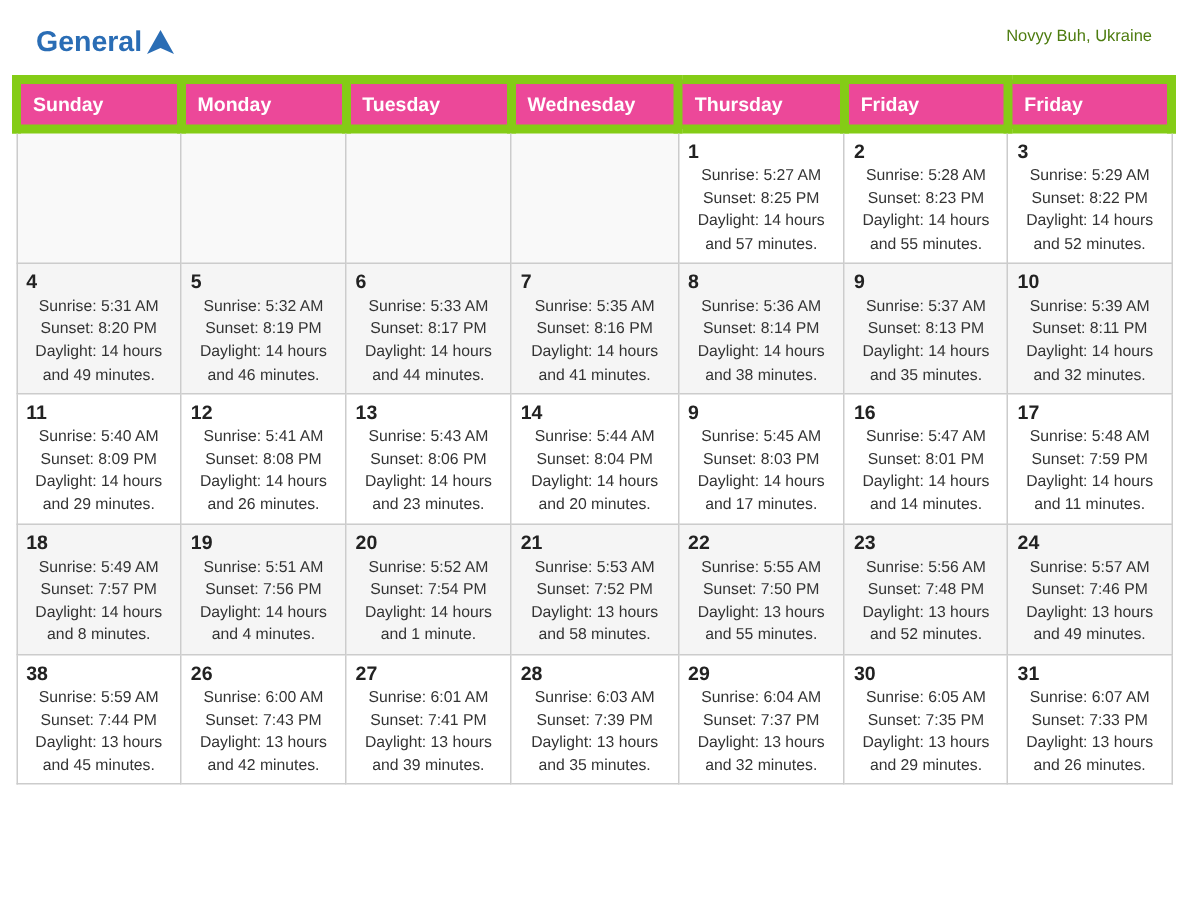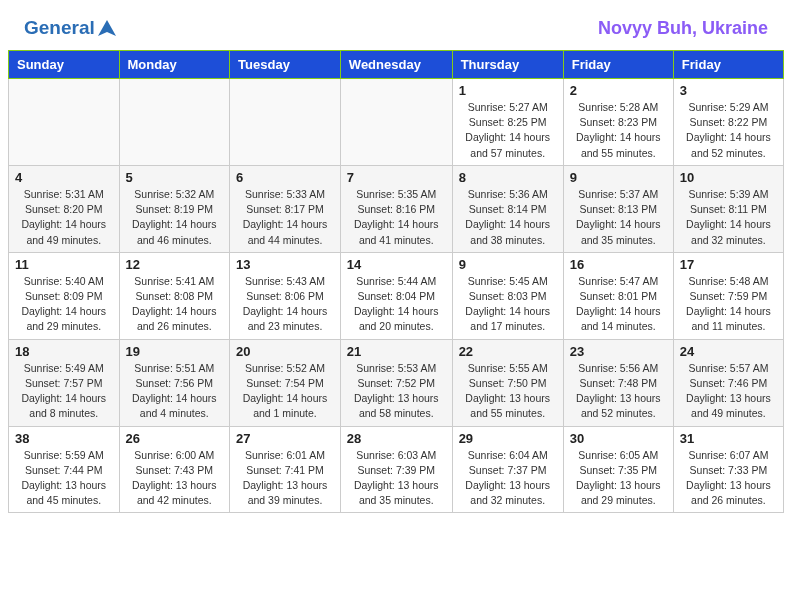--- a/index.html
+++ b/index.html
@@ -21,40 +21,39 @@
     }
     .title-block {
       text-align: right;
     }
     .main-title {
       font-size: 36px;
       font-weight: normal;
       color: #222;
     }
     .subtitle {
-      font-size: 18px;
-      color: #8b5cf6;
-      font-weight: bold;
+      font-size: 11px;
+      color: #4d7c0f;
     }
     .calendar {
       width: 100%;
       border-collapse: collapse;
       padding: 0 8px;
     }
     .calendar-wrapper {
       padding: 0 8px 8px 8px;
     }
     .calendar th {
-      background: #1d4ed8;
+      background: #ec4899;
       color: #fff;
       text-align: left;
       padding: 6px 8px;
       font-size: 13px;
       font-weight: bold;
-      border: 1px solid #84cc16;
+      border: 6px solid #84cc16;
     }
     .calendar td {
       vertical-align: top;
       border: 1px solid #ccc;
       padding: 4px 6px;
       width: 113px;
       min-height: 80px;
       font-size: 10.5px;
       color: #333;
       background: #fff;

